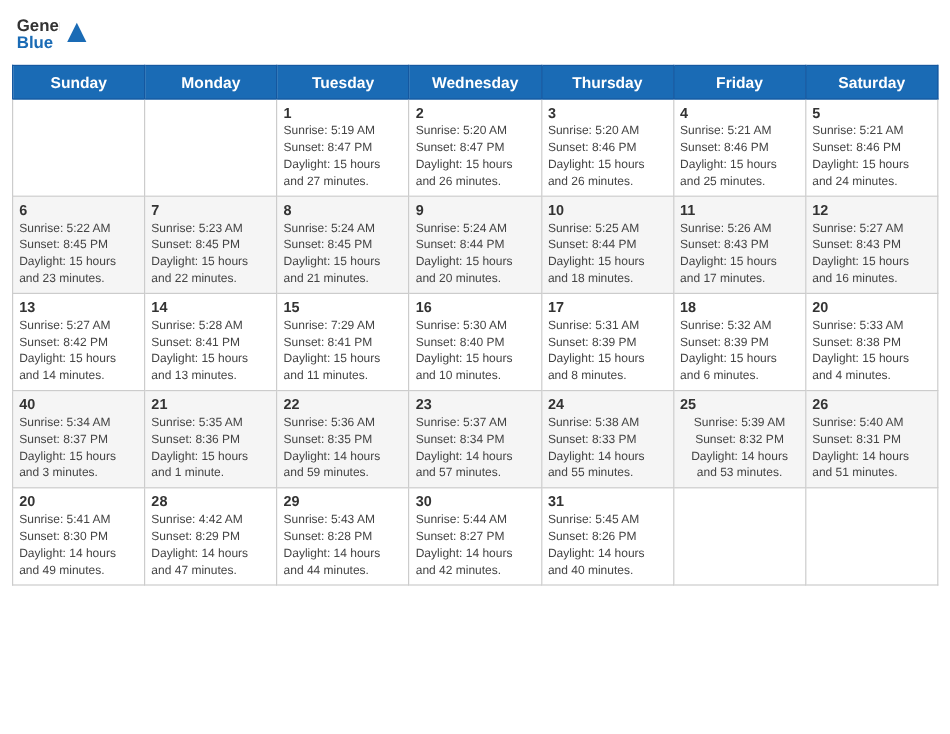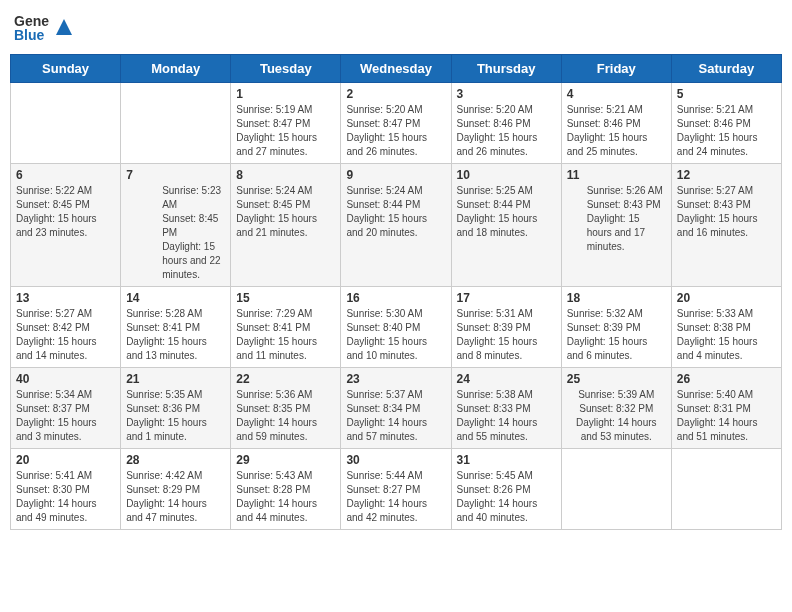--- a/index.html
+++ b/index.html
@@ -151,21 +151,21 @@
       </tr>
       <tr>
         <td>
           <span class="day-num">6</span>
           <div class="day-info" style="white-space: pre-line;">Sunrise: 5:22 AM
 Sunset: 8:45 PM
 Daylight: 15 hours and 23 minutes.</div>
         </td>
         <td>
           <span class="day-num">7</span>
-          <div class="day-info" style="white-space: pre-line; margin-left: 36px;">Sunrise: 5:23 AM
+          <div class="day-info" style="white-space: pre-line;">Sunrise: 5:23 AM
 Sunset: 8:45 PM
 Daylight: 15 hours and 22 minutes.</div>
         </td>
         <td>
           <span class="day-num">8</span>
           <div class="day-info" style="white-space: pre-line;">Sunrise: 5:24 AM
 Sunset: 8:45 PM
 Daylight: 15 hours and 21 minutes.</div>
         </td>
         <td>
@@ -175,21 +175,21 @@
 Daylight: 15 hours and 20 minutes.</div>
         </td>
         <td>
           <span class="day-num">10</span>
           <div class="day-info" style="white-space: pre-line;">Sunrise: 5:25 AM
 Sunset: 8:44 PM
 Daylight: 15 hours and 18 minutes.</div>
         </td>
         <td>
           <span class="day-num">11</span>
-          <div class="day-info" style="white-space: pre-line; margin-left: 20px;">Sunrise: 5:26 AM
+          <div class="day-info" style="white-space: pre-line;">Sunrise: 5:26 AM
 Sunset: 8:43 PM
 Daylight: 15 hours and 17 minutes.</div>
         </td>
         <td>
           <span class="day-num">12</span>
           <div class="day-info" style="white-space: pre-line;">Sunrise: 5:27 AM
 Sunset: 8:43 PM
 Daylight: 15 hours and 16 minutes.</div>
         </td>
       </tr>

